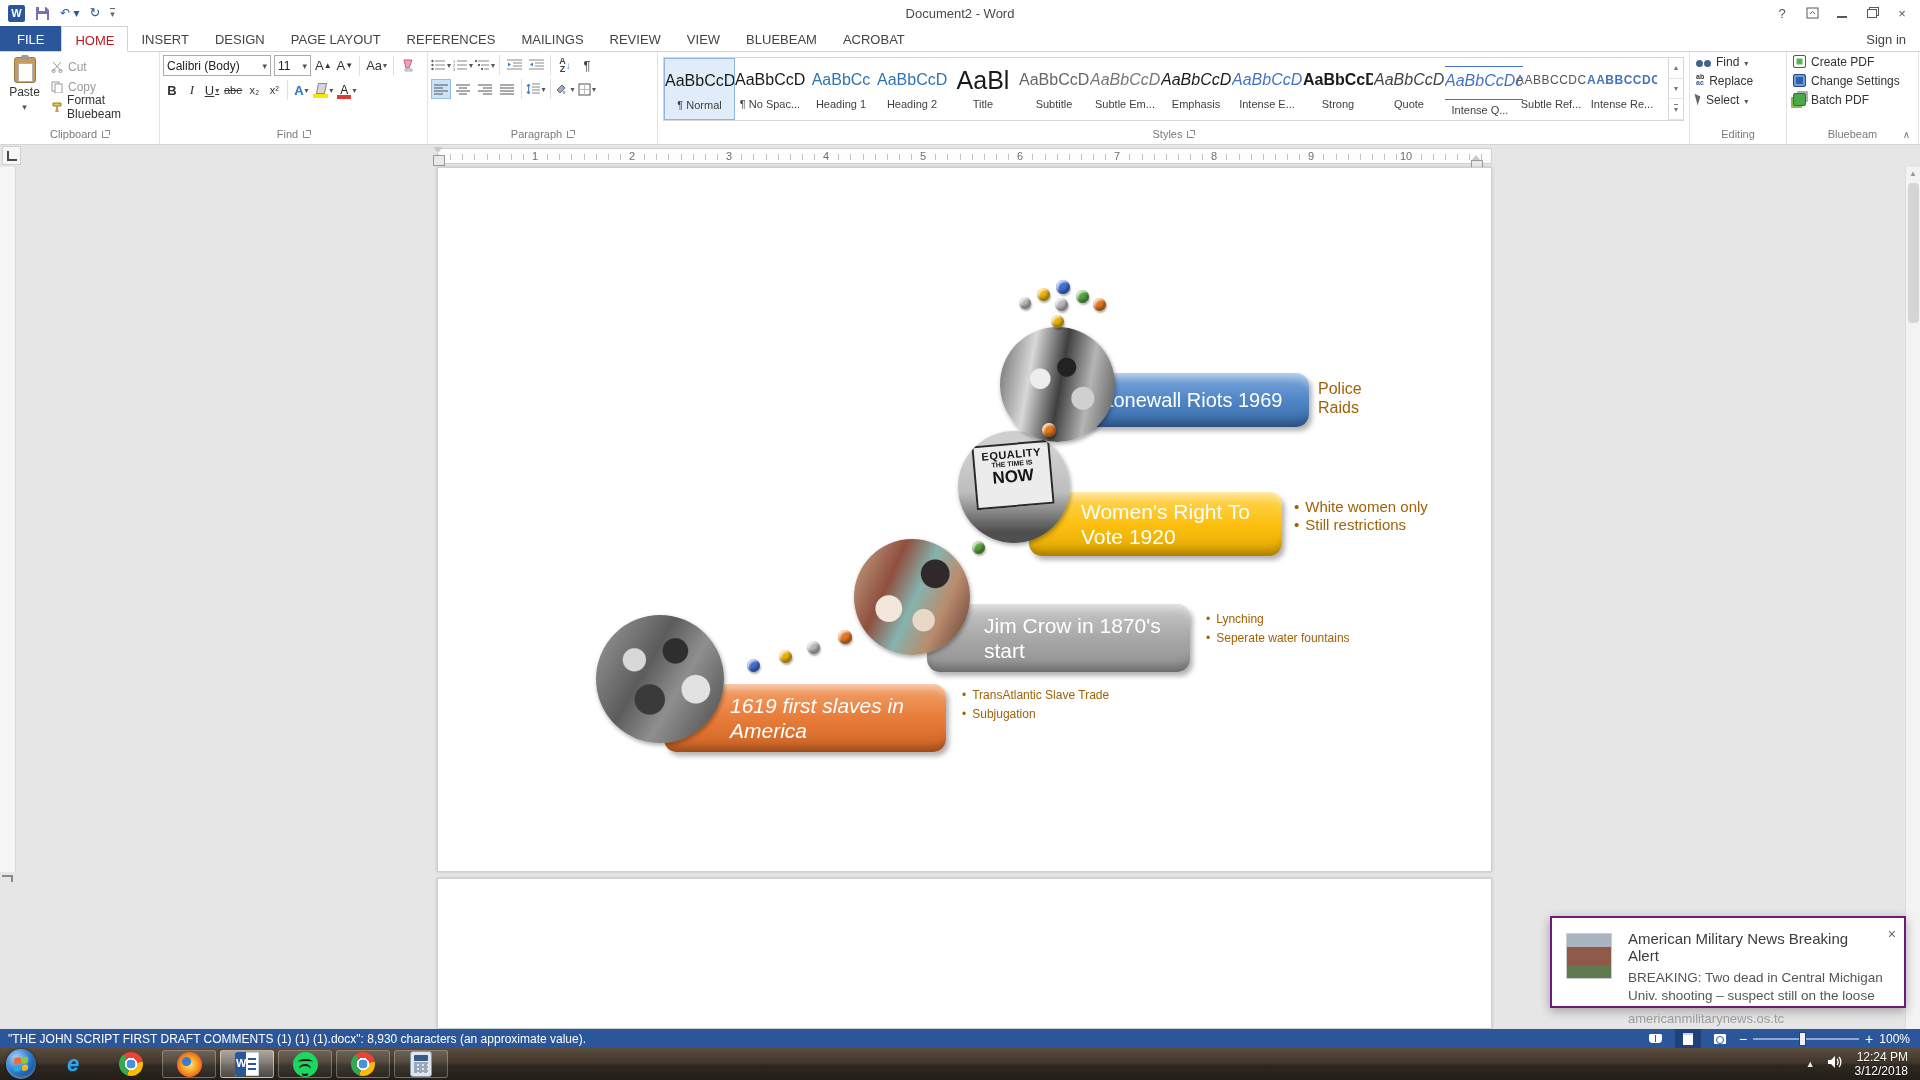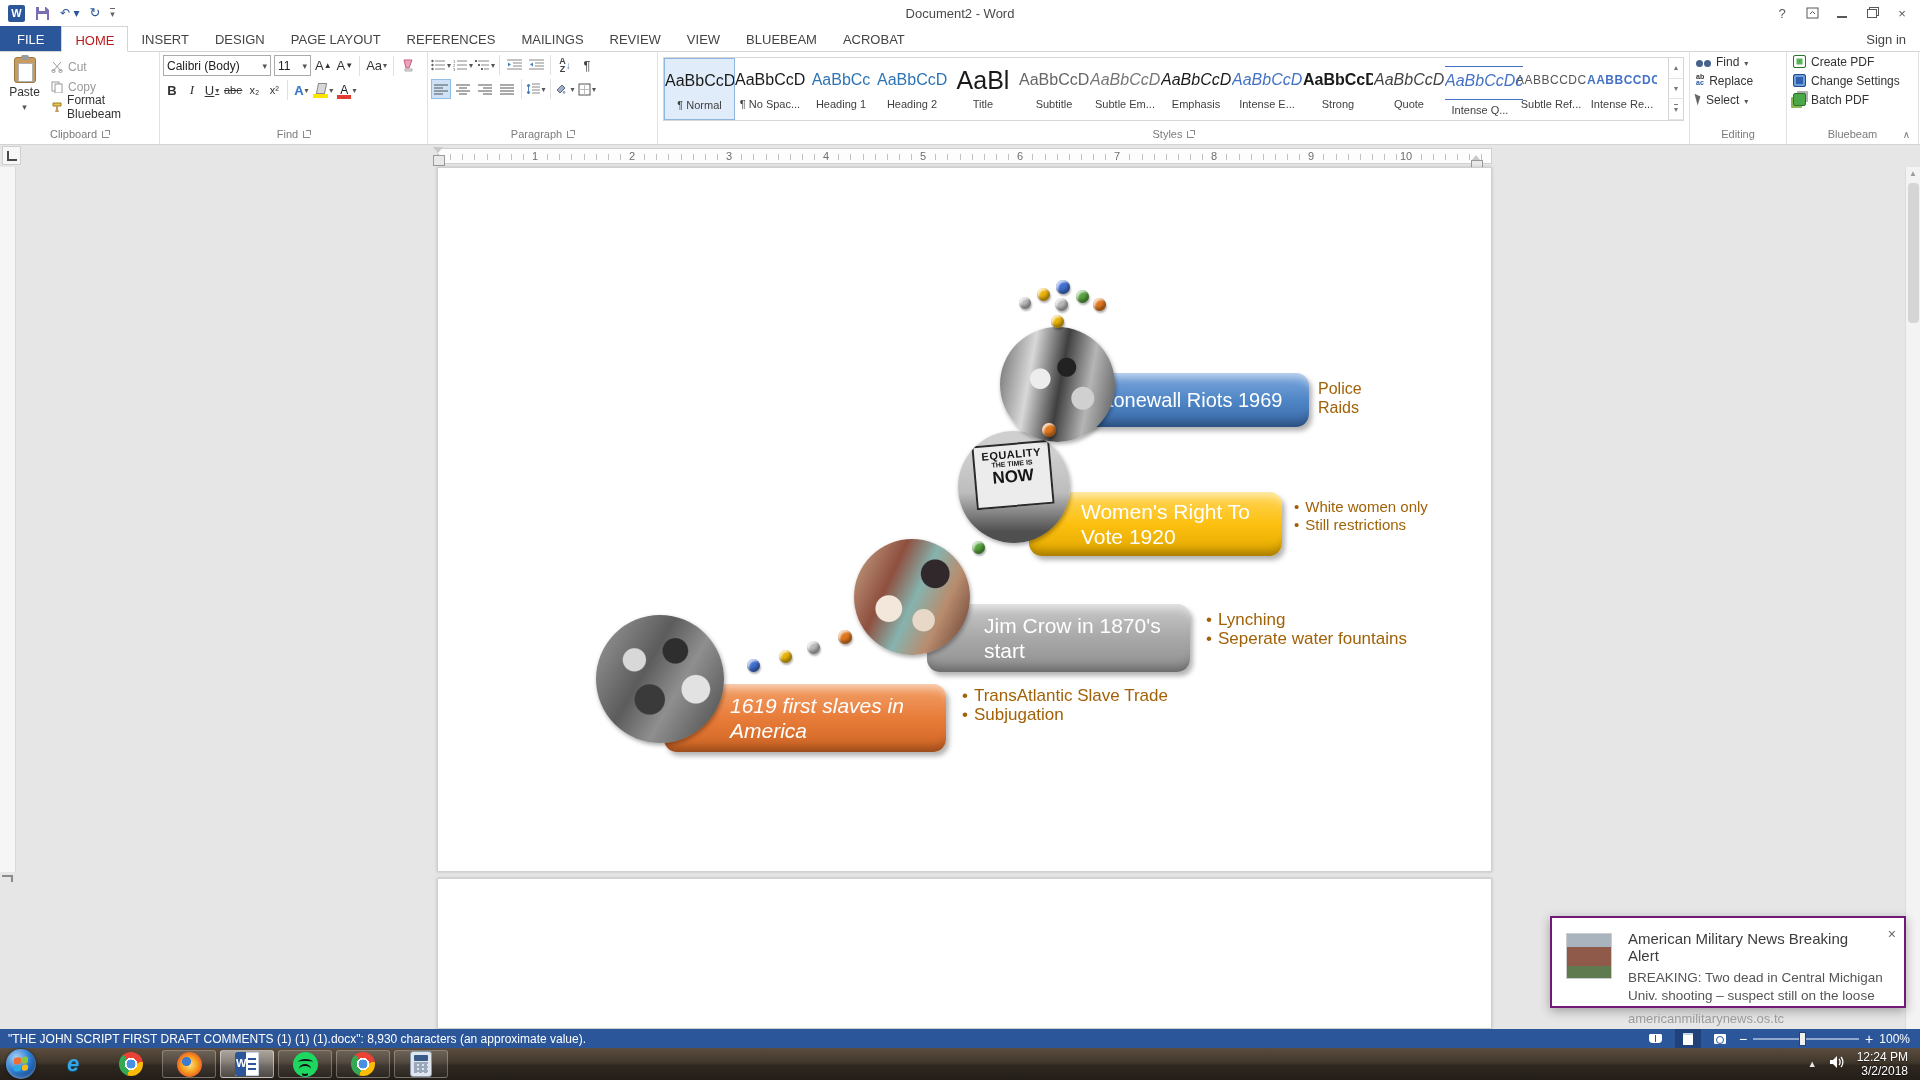--- a/index.html
+++ b/index.html
@@ -181,21 +181,21 @@
 .eq-l2 { font-size:7px; font-weight:bold; }
 .eq-l3 { font-size:17px; font-weight:bold; }
 .ph-stone { left:1000px; top:160px; width:115px; height:115px;
   background:radial-gradient(circle at 35% 45%, #ededed 0 10%, transparent 11%),
     radial-gradient(circle at 58% 35%, #222 0 9%, transparent 10%),
     radial-gradient(circle at 72% 62%, #d0d0d0 0 10%, transparent 11%),
     linear-gradient(100deg,#6a6a6a,#d8d8d8 28%,#3f3f3f 52%,#b5b5b5 74%,#565656); }
 
 
 .notes { position:absolute; color:#a16207; font-weight:400; }
-.note { display:flex; gap:6px; font-size:17px; line-height:19px; }
+.note { display:flex; gap:6px; font-size:12px; line-height:19px; }
 .bdot::before{ content:"•"; }
 .n-1619 { left:962px; top:519px; }
 .n-jim { left:1206px; top:443px; }
 .n-women { left:1294px; top:331px; }
 .n-women .note{ font-size:15px; line-height:18px; }
 .n-police { left:1318px; top:212px; width:74px; }
 .n-police .note { font-size:16px; line-height:19px; }
 
 
 .ball { position:absolute; border-radius:50%;
@@ -799,18 +799,18 @@
         <span class="calc-ic"></span>
       </div>
     <div class="tray">
       <span class="tray-up">▲</span>
       <span><svg width="16" height="14" viewBox="0 0 16 14">
             <path d="M1 5h3l4-4v12l-4-4H1z" fill="#fff"></path>
             <path d="M10 4c1.5 1.5 1.5 4.5 0 6M12 2c2.5 2.5 2.5 7.5 0 10" stroke="#fff" fill="none" stroke-width="1.3"></path>
           </svg></span>
       <div class="clock">
         <div>12:24 PM</div>
-        <div>3/2/2018</div>
+        <div>3/12/2018</div>
       </div>
     </div>
   </div>
 
 </div>
 
 </body></html>

